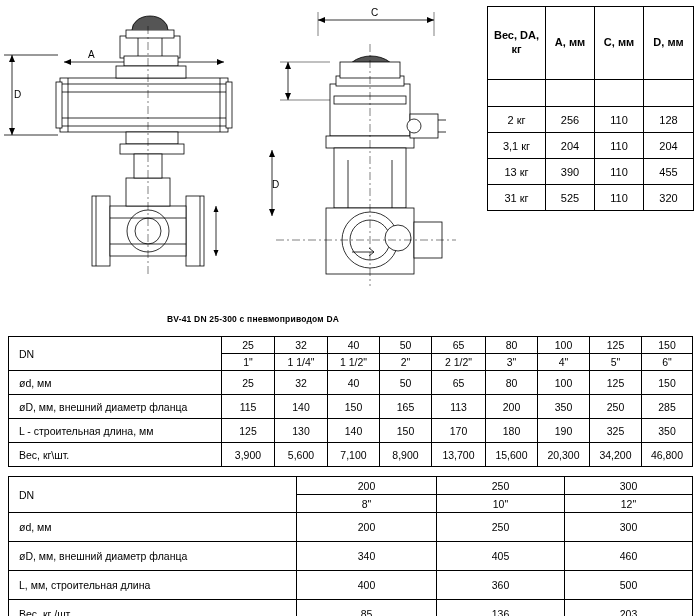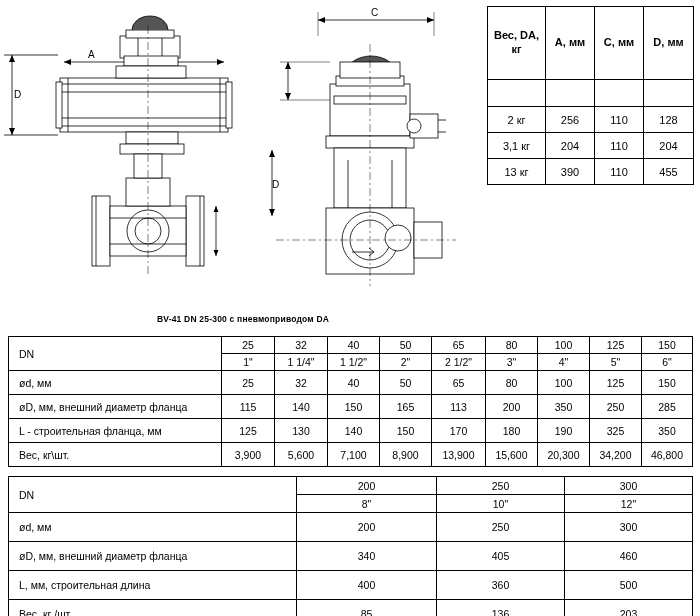--- a/index.html
+++ b/index.html
@@ -26,21 +26,21 @@
     position: absolute;
     left: 0;
     top: 0;
     width: 480px;
     height: 310px;
   }
   .drawings svg { display: block; }
 
   .caption {
     position: absolute;
-    left: 3px;
+    left: 13px;
     top: 314px;
     width: 480px;
     text-align: center;
     font-size: 8.5px;
     font-weight: bold;
     letter-spacing: .2px;
   }
 
   
   .tbl {
@@ -251,20 +251,26 @@
         <td>3,1 кг</td>
         <td>204</td>
         <td>110</td>
         <td>204</td>
       </tr>
       <tr>
         <td>13 кг</td>
         <td>390</td>
         <td>110</td>
         <td>455</td>
+      </tr>
+      <tr>
+        <td>31 кг</td>
+        <td>525</td>
+        <td>110</td>
+        <td>320</td>
       </tr>
     </tbody>
   </table>
 
   <table class="tbl" id="middle-table">
     <colgroup>
       <col style="width:213px">
       <col style="width:53px">
         <col style="width:53px">
         <col style="width:52px">
@@ -317,38 +323,38 @@
         <td>140</td>
         <td>150</td>
         <td>165</td>
         <td>113</td>
         <td>200</td>
         <td>350</td>
         <td>250</td>
         <td>285</td>
       </tr>
       <tr>
-        <td class="lbl">L - строительная фланца, мм</td>
+        <td class="lbl">L - строительная длина, мм</td>
         <td>125</td>
         <td>130</td>
         <td>140</td>
         <td>150</td>
         <td>170</td>
         <td>180</td>
         <td>190</td>
         <td>325</td>
         <td>350</td>
       </tr>
       <tr>
         <td class="lbl">Вес, кг\шт.</td>
         <td>3,900</td>
         <td>5,600</td>
         <td>7,100</td>
         <td>8,900</td>
-        <td>13,900</td>
+        <td>13,700</td>
         <td>15,600</td>
         <td>20,300</td>
         <td>34,200</td>
         <td>46,800</td>
       </tr>
     </tbody>
   </table>
 
   <table class="tbl" id="bottom-table">
     <colgroup>

